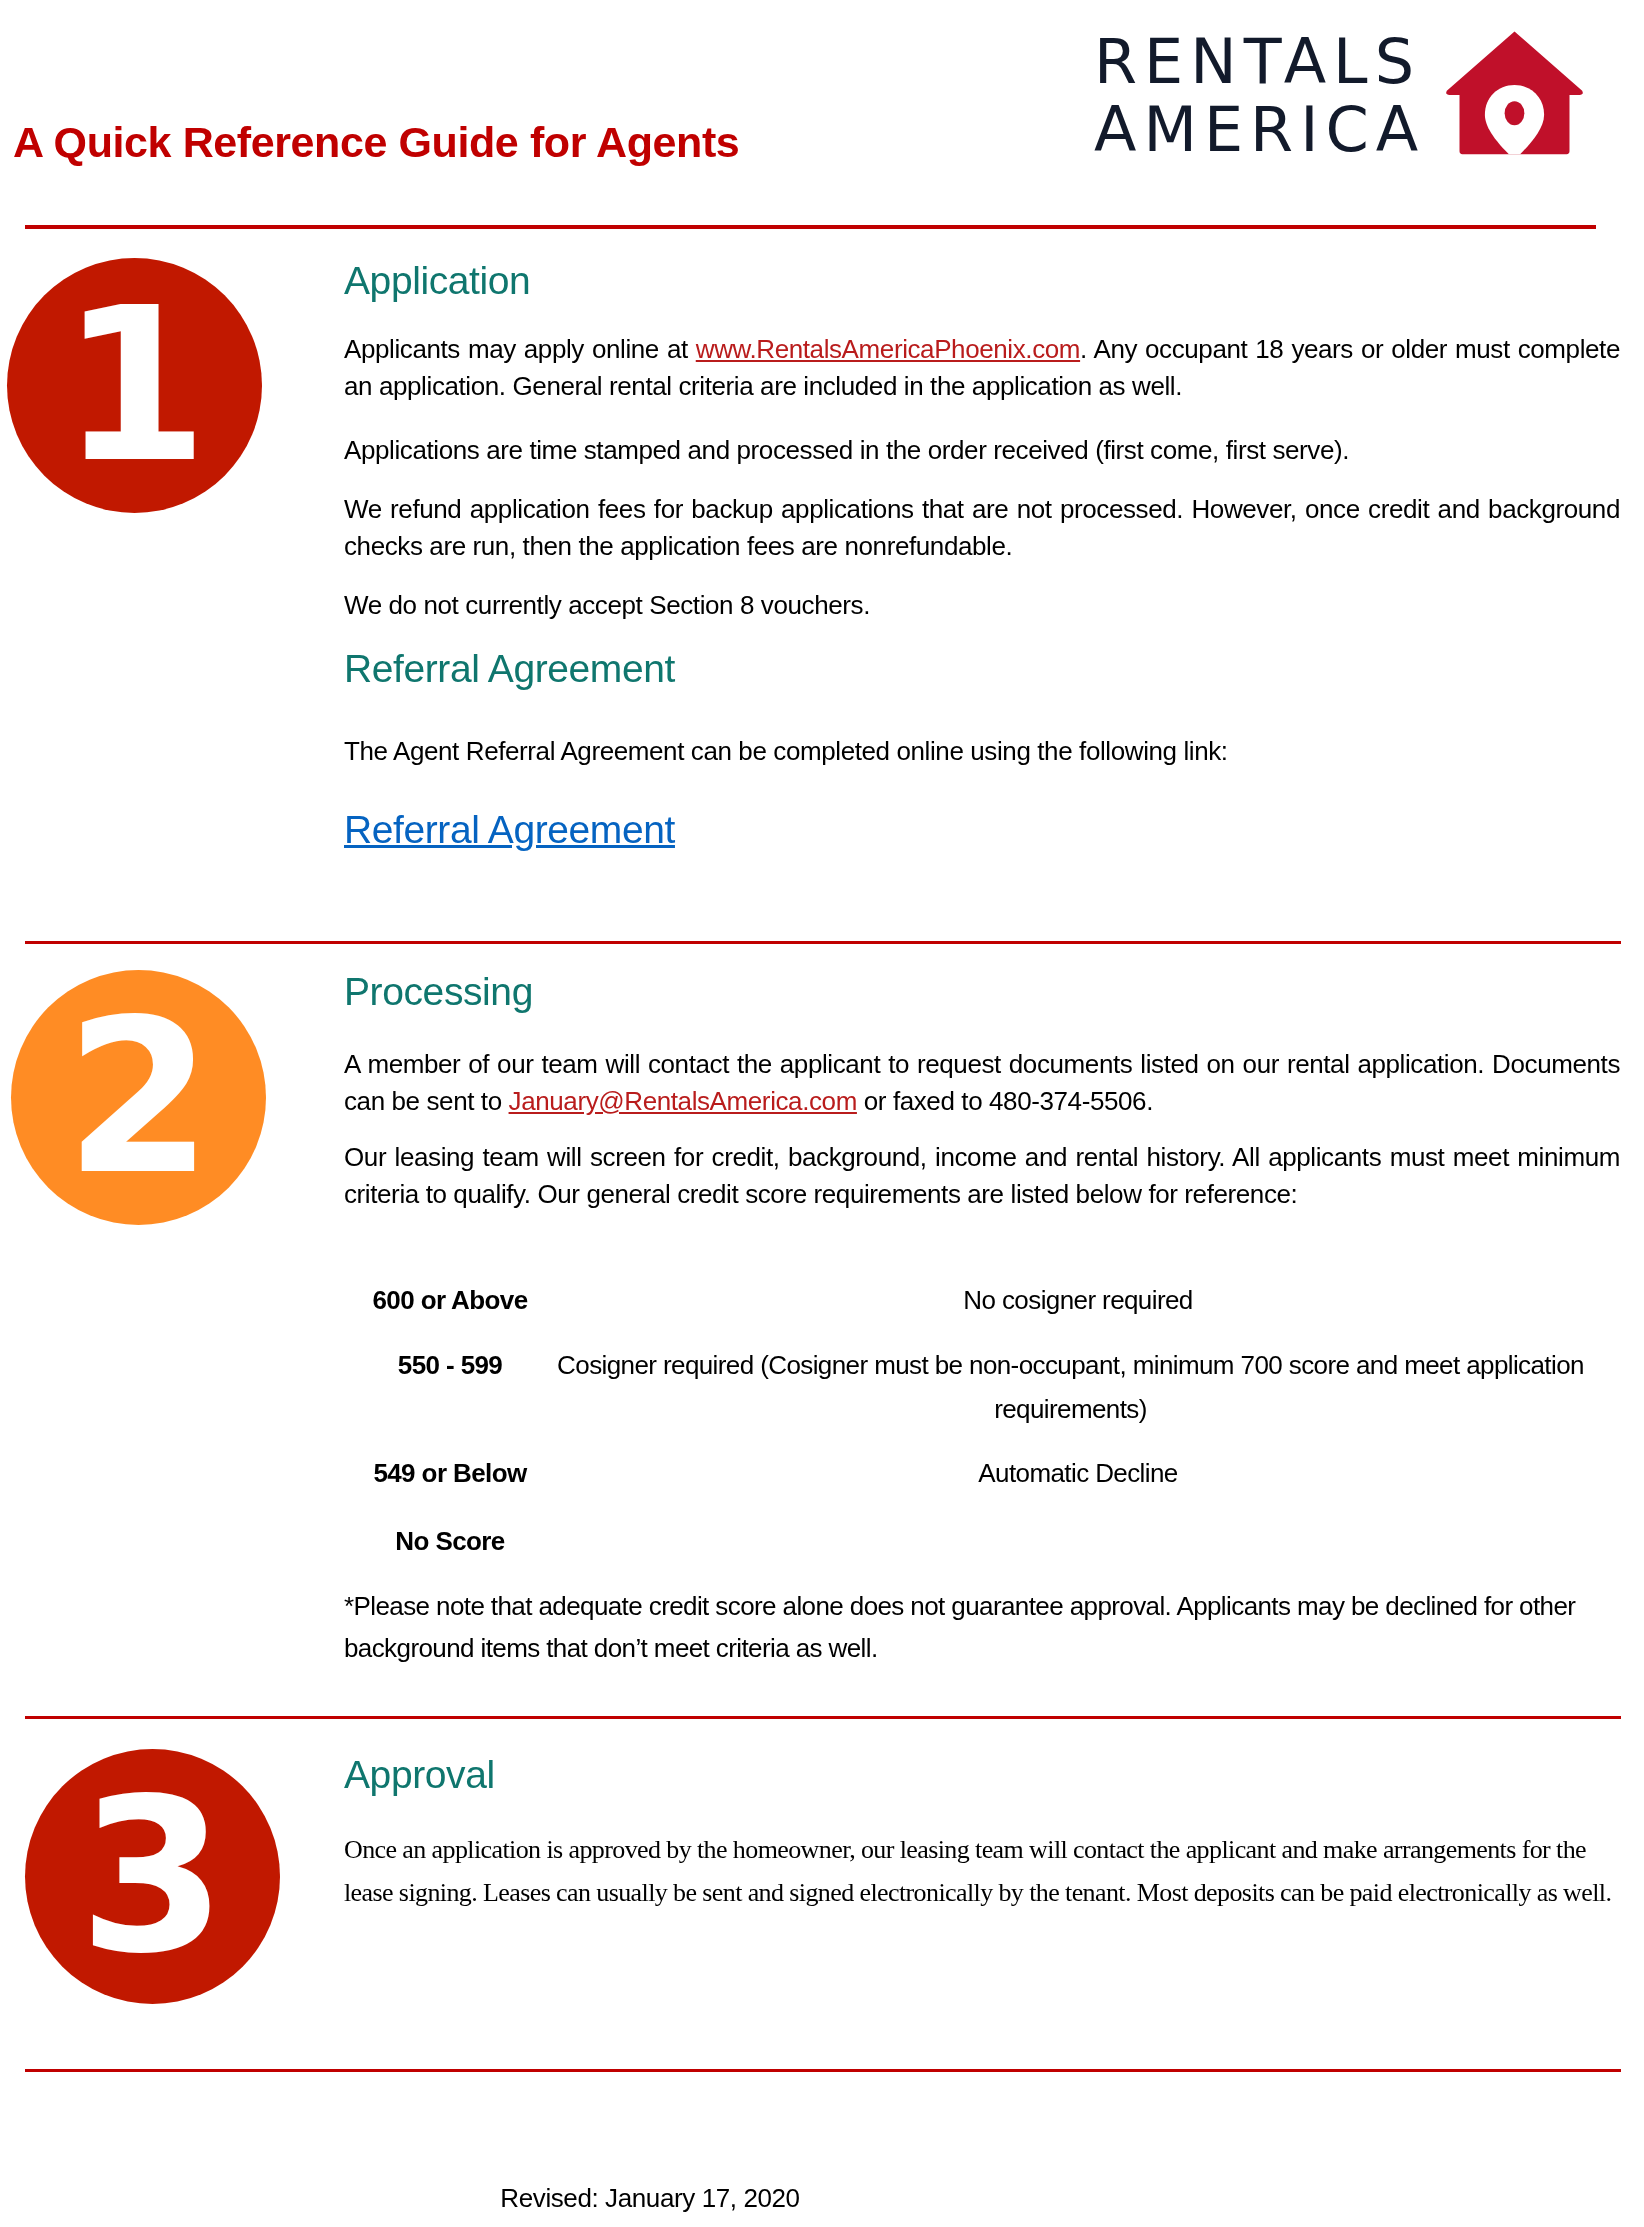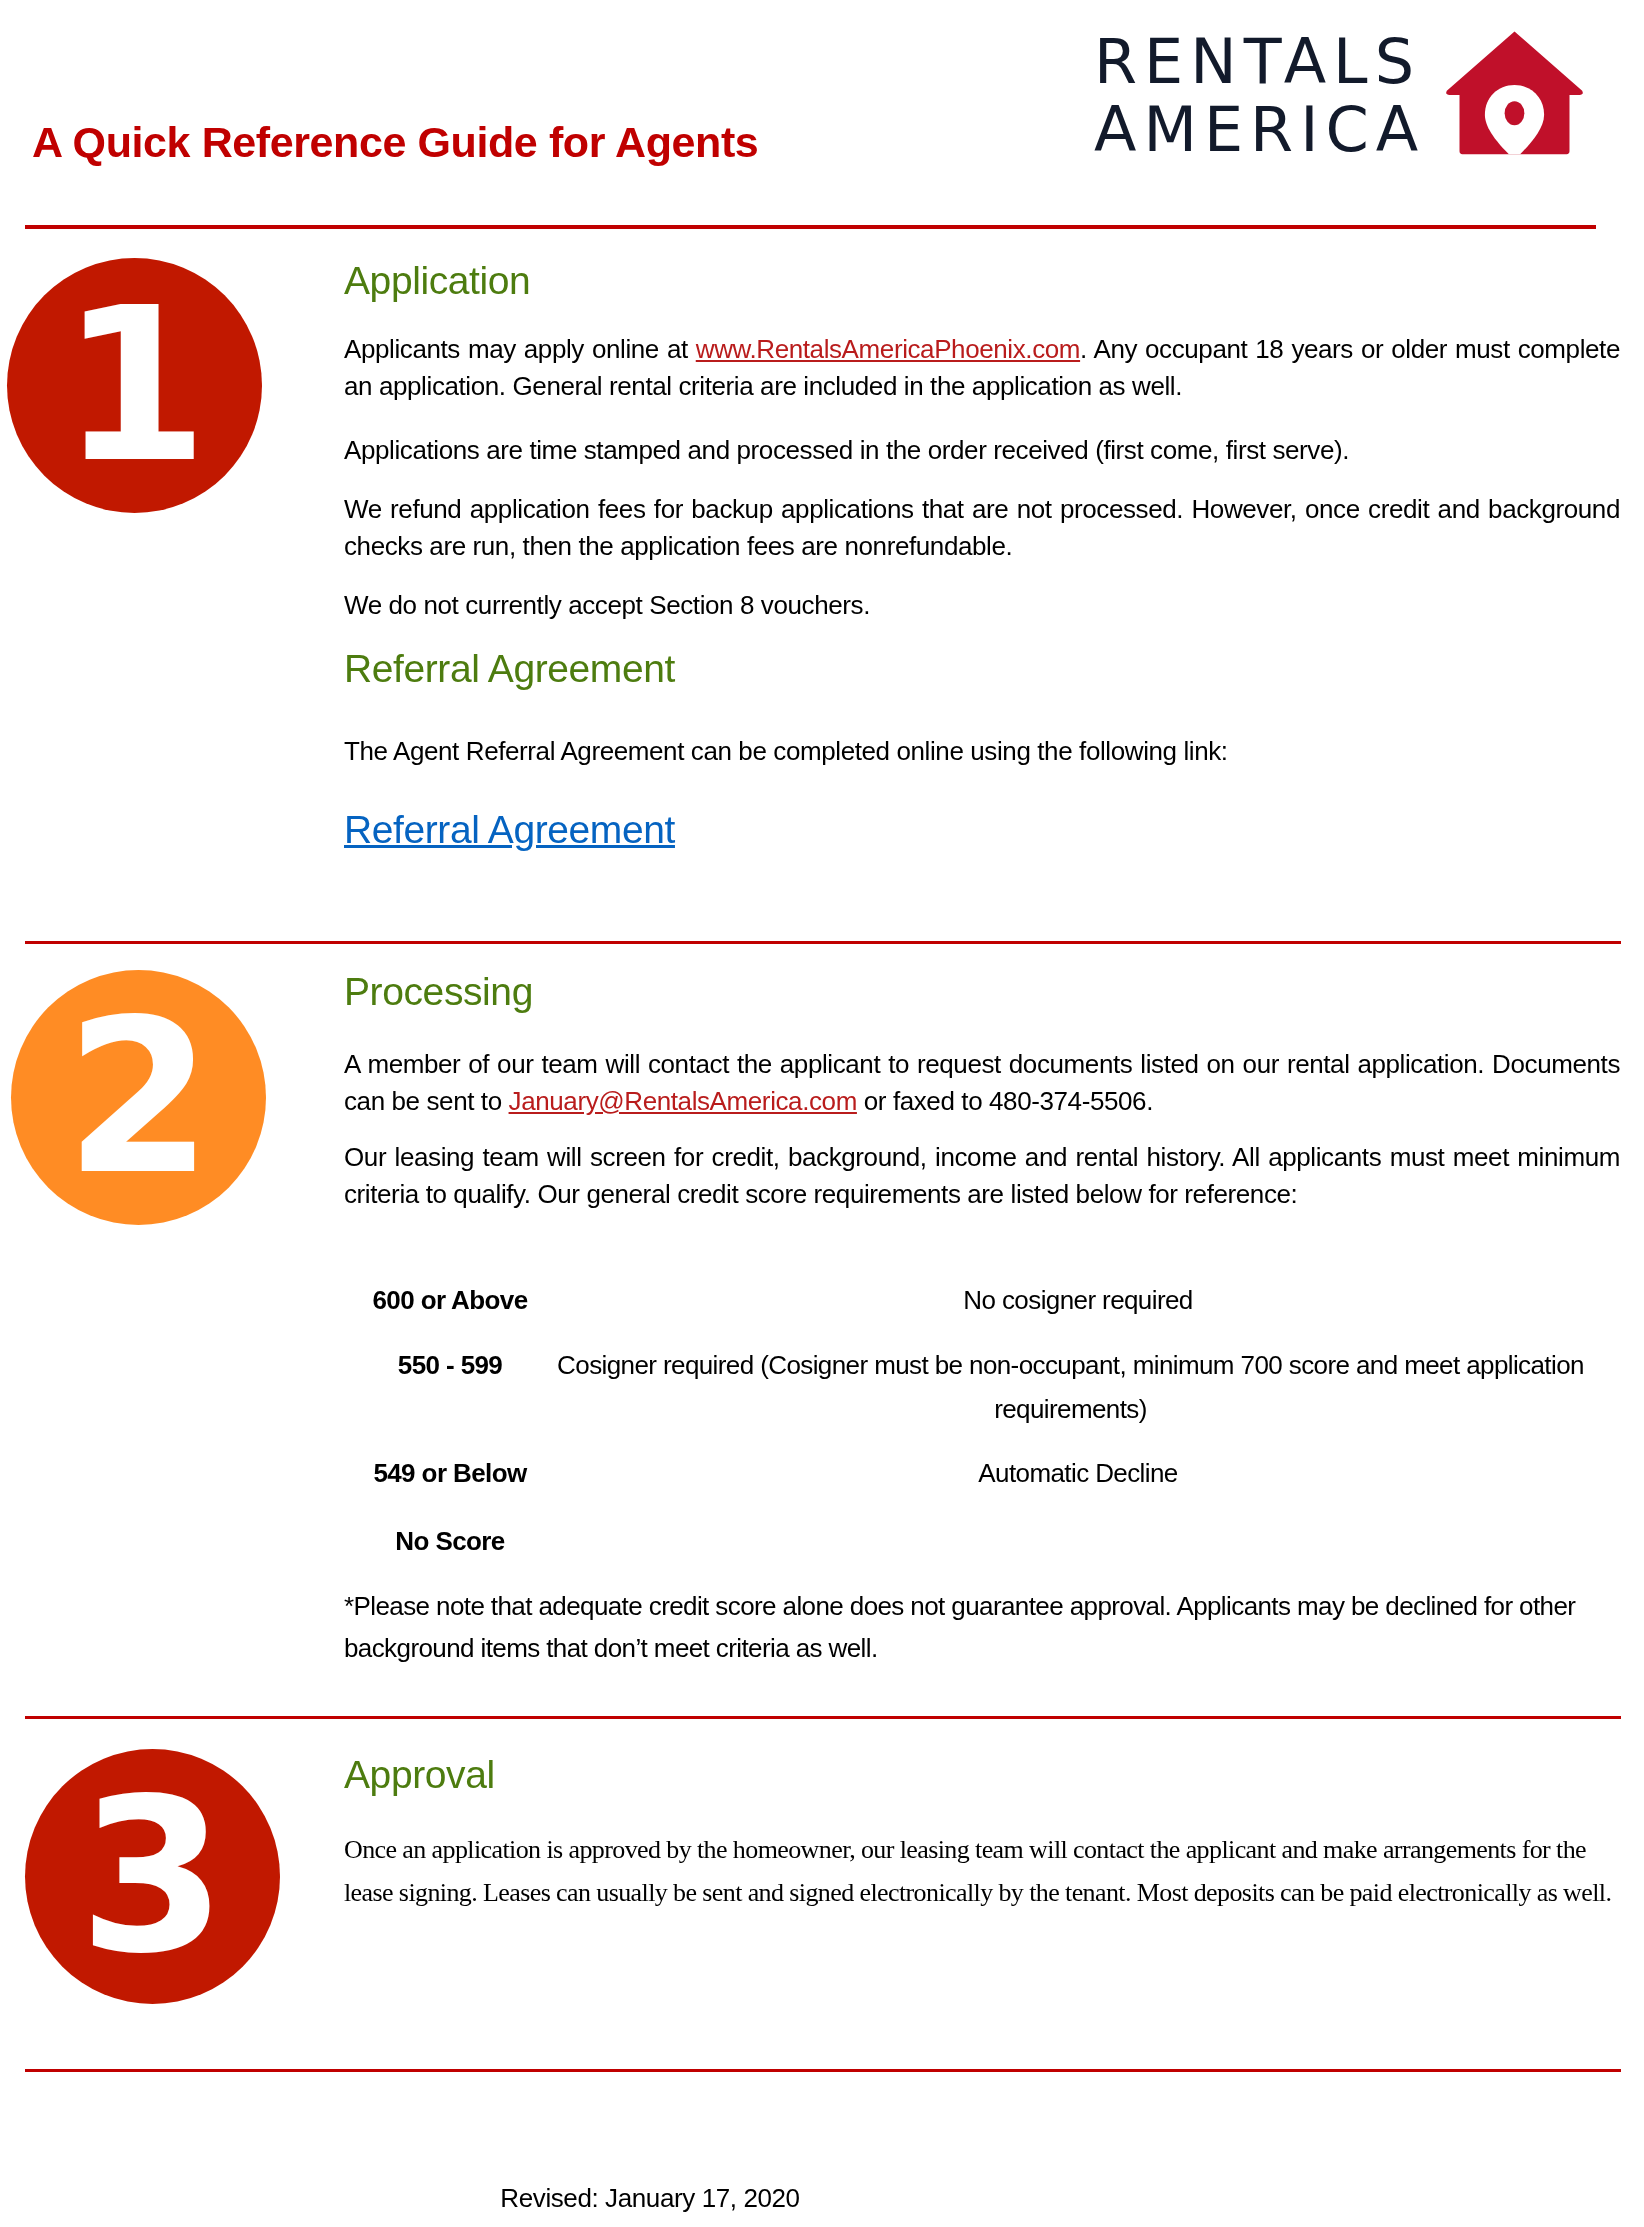--- a/index.html
+++ b/index.html
@@ -1,38 +1,38 @@
 <!DOCTYPE html>
 <html style="font-size:11.3px"><head>
 <meta charset="utf-8">
 <style>
   html, body { margin: 0; padding: 0; background: #ffffff; }
   body { width: 1644px; height: 2227px; position: relative; overflow: hidden;
          font-family: "Liberation Sans", sans-serif; color: #000; }
   .abs { position: absolute; }
 
   
-  .doc-title { left: 32px; top: 118px; font-size: 43px; font-weight: bold; color: #c00000;
+  .doc-title { left: 13px; top: 118px; font-size: 43px; font-weight: bold; color: #c00000;
                font-family: "Liberation Sans", sans-serif; white-space: nowrap; letter-spacing: -0.4px; }
   .logo { left: 1086px; top: 21px; width: 508px; height: 141px; margin-left: 8px; }
   .logo-text { position: absolute; left: 0; font-family: "DejaVu Sans", sans-serif; font-weight: normal;
                color: #121a2b; font-size: 62px; letter-spacing: 7px; line-height: 1; white-space: nowrap; }
   .logo-line1 { top: 10px; }
   .logo-line2 { top: 78px; }
   .logo-house { position: absolute; left: 350px; top: 8.5px; width: 141px; height: 127px; }
 
   .rule { background: #c00000; height: 3.5px; }
 
   
   .badge { width: 255px; height: 255px; border-radius: 50%; display: flex; align-items: center; justify-content: center; }
   .badge span { color: #fff; font-family: "DejaVu Sans", sans-serif; font-weight: bold; font-size: 212px; line-height: 1; }
 
   
   .col { left: 344px; width: 1276px; }
-  .h2 { color: #4d7c0f; font-size: 39px; font-family: "Liberation Sans", sans-serif; font-weight: normal; white-space: nowrap; letter-spacing: -0.4px; }
+  .h2 { color: #0f766e; font-size: 39px; font-family: "Liberation Sans", sans-serif; font-weight: normal; white-space: nowrap; letter-spacing: -0.4px; }
   .p { font-size: 26px; line-height: 37px; font-family: "Liberation Sans", sans-serif; letter-spacing: -0.4px; }
   .justify { text-align: justify; text-align-last: left; }
   .link { color: #b91c1c; text-decoration: underline; }
   .big-link { font-size: 39px; color: #0563c1; text-decoration: underline; white-space: nowrap; letter-spacing: -0.4px; }
 
   .calibri { font-family: "Liberation Sans", sans-serif; font-size: 26px; letter-spacing: -0.6px; }
   .crow { position: absolute; left: 344px; width: 1276px; display: flex; }
   .crow .k { width: 212px; font-weight: bold; flex: none; }
   .crow .v { width: 1058px; line-height: 44px; }
   .crow .k, .crow .v { line-height: 44px; text-align: center; }

